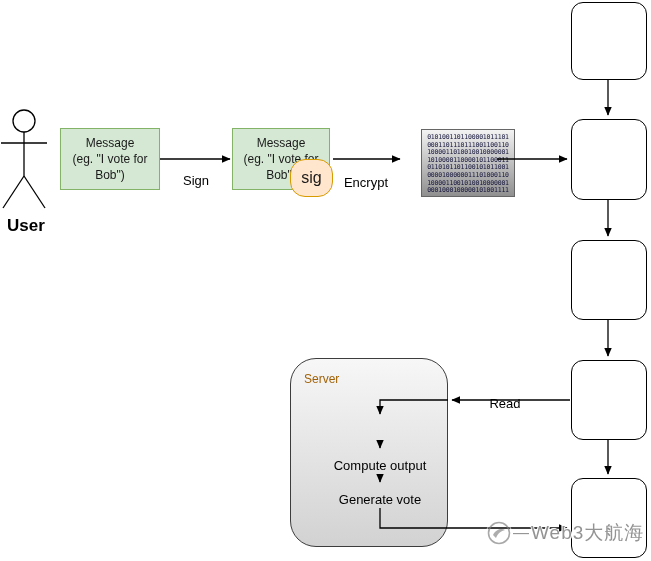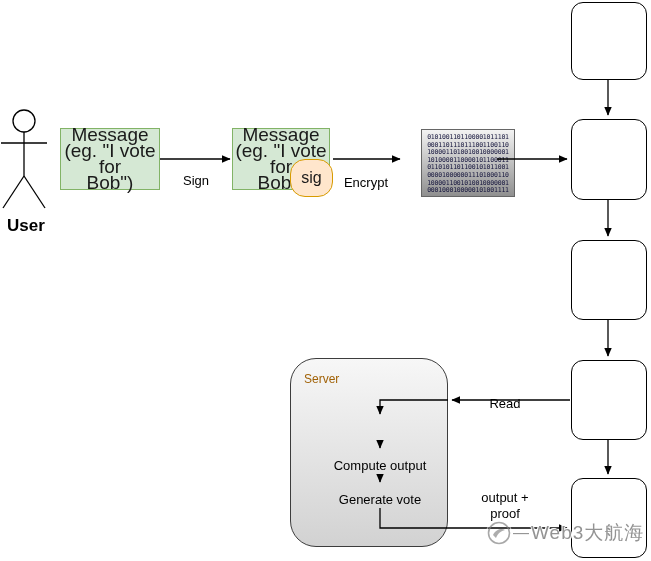--- a/index.html
+++ b/index.html
@@ -17,21 +17,21 @@
     left: 0; top: 0;
     width: 651px; height: 561px;
     z-index: 5;
     pointer-events: none;
   }
   .node { position: absolute; display: flex; align-items: center; justify-content: center; }
   .green-box {
     background: #d5e8d4;
     border: 1px solid #82b366;
     color: #1a1a1a;
-    font-size: 19px;
+    font-size: 12px;
     line-height: 16px;
     text-align: center;
     z-index: 1;
   }
   .sig-box {
     background: #ffe6cc;
     border: 1px solid #d79b00;
     color: #1a1a1a;
     font-size: 16px;
     text-align: center;
@@ -196,24 +196,20 @@
 
   <div class="user-label">User</div>
 
   <div class="edge-label" style="left:174px; top:173px; width:44px;">Sign</div>
 
   <div class="edge-label" style="left:334px; top:175px; width:64px;">Encrypt</div>
 
 
   <div class="edge-label" style="left:482px; top:396px; width:46px;">Read</div>
 
-  <div class="edge-label" style="left:470px; top:490px; width:70px;">
-    <div>output +</div>
-    <div>proof</div>
-  </div>
 
   <div class="step-label" style="left:315px; top:458px;">Compute output</div>
   <div class="step-label" style="left:315px; top:492px;">Generate vote</div>
 
   <div class="watermark">
     <svg class="wm-logo" viewBox="0 0 26 26">
       <circle cx="13" cy="13" r="10.5" fill="none" stroke="rgba(128,128,128,0.85)" stroke-width="1.6"></circle>
       <path d="M7,15 C10,9 16,8 19,10 C15,11 12,13 10,18 Z" fill="rgba(128,128,128,0.8)"></path>
       <circle cx="13" cy="13" r="12.5" fill="none" stroke="rgba(255,255,255,0.9)" stroke-width="1"></circle>
     </svg>

